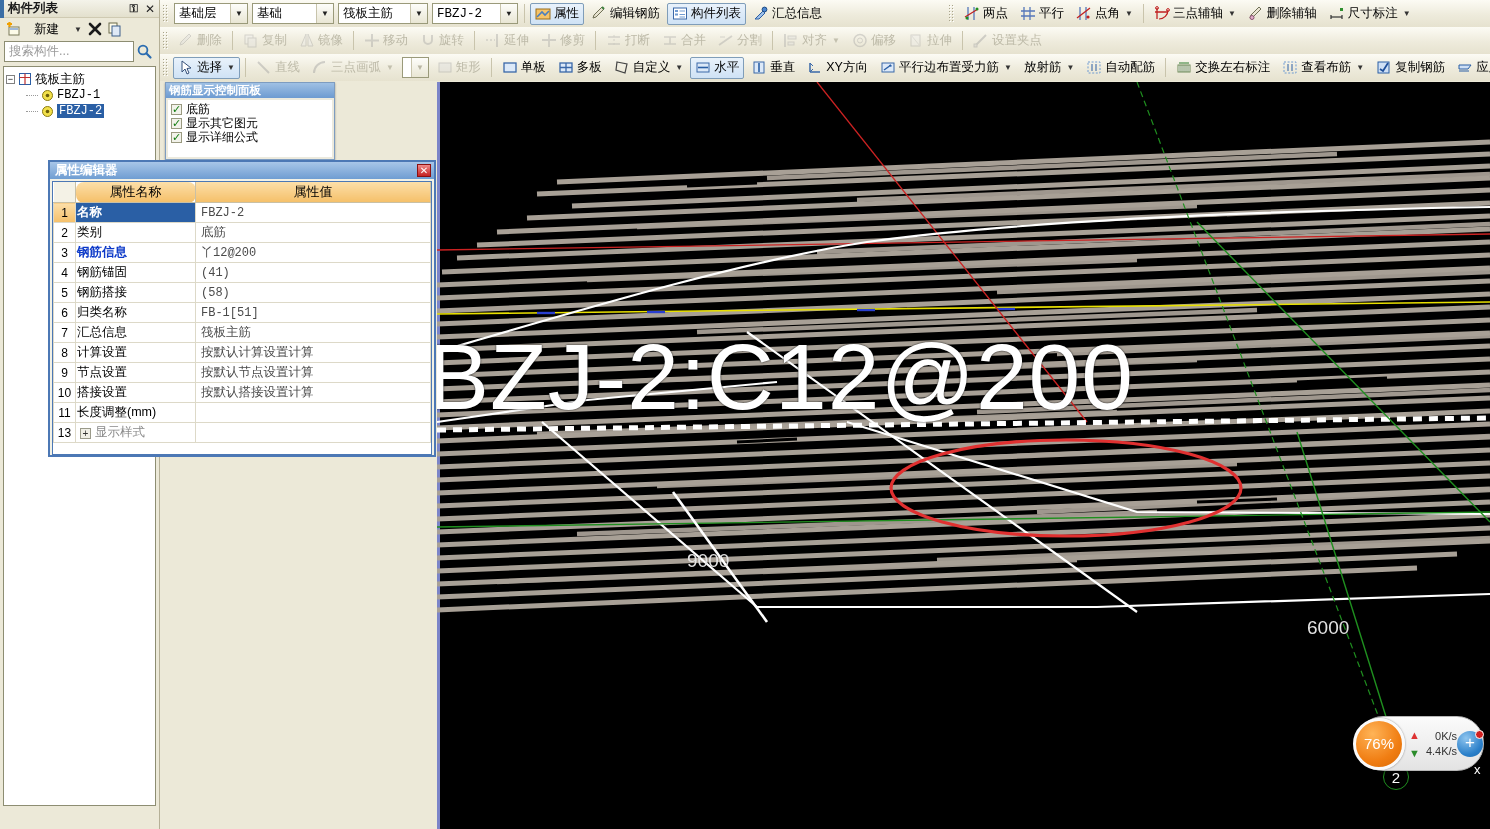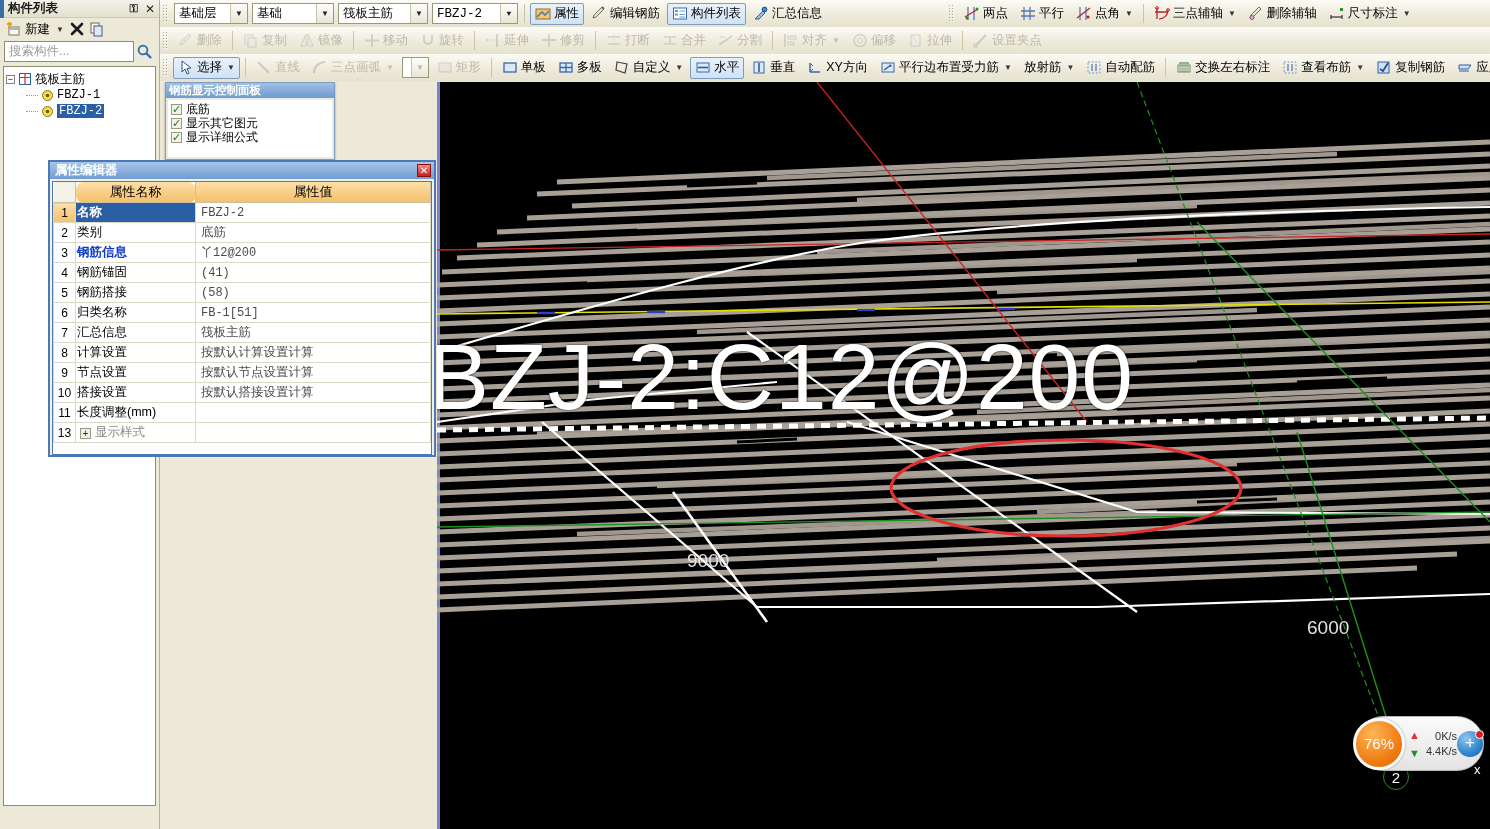--- a/index.html
+++ b/index.html
@@ -68,21 +68,21 @@
     background: linear-gradient(#f4f3ea,#e3e0cd);
     border-bottom: 1px solid #cfcab2; padding-left: 4px;
     font-size: 12.5px; font-weight: bold; color: #1c1c1c;
     position: relative;
   }
   #lp-title .bluebar { position:absolute; left:0; top:0; width:4px; height:18px; background:#3a6ea5; }
   #lp-title .t { margin-left: 4px; }
   #lp-title .pin { margin-left: auto; font-size: 11px; color: #222; }
   #lp-title .cls { margin: 0 4px 0 7px; font-size: 12px; color: #222; }
   #lp-newrow { height: 22px; display: flex; align-items: center; padding: 0 3px; gap: 2px; }
-  #lp-newrow .nb { display: inline-flex; align-items: center; gap: 4px; font-size: 12.5px; padding: 1px 2px; }
+  #lp-newrow .nb { display: inline-flex; align-items: center; gap: 13px; font-size: 12.5px; padding: 1px 2px; }
   #search-wrap { display: flex; align-items: flex-start; padding: 1px 4px 2px 4px; }
   #search-box {
     flex: 1; height: 21px; border: 1px solid #8d8d72; background: #fff;
     display: flex; align-items: center; padding-left: 4px;
     color: #9b9b9b; font-size: 12.5px;
   }
   #search-go { width: 21px; height: 21px; display:flex; align-items:center; justify-content:center; }
   #tree {
     margin: 2px 3px 0 3px; background: #fff; border: 1px solid #8d8d72;
     height: 740px; padding: 4px 2px; font-size: 12.5px; overflow: hidden;

